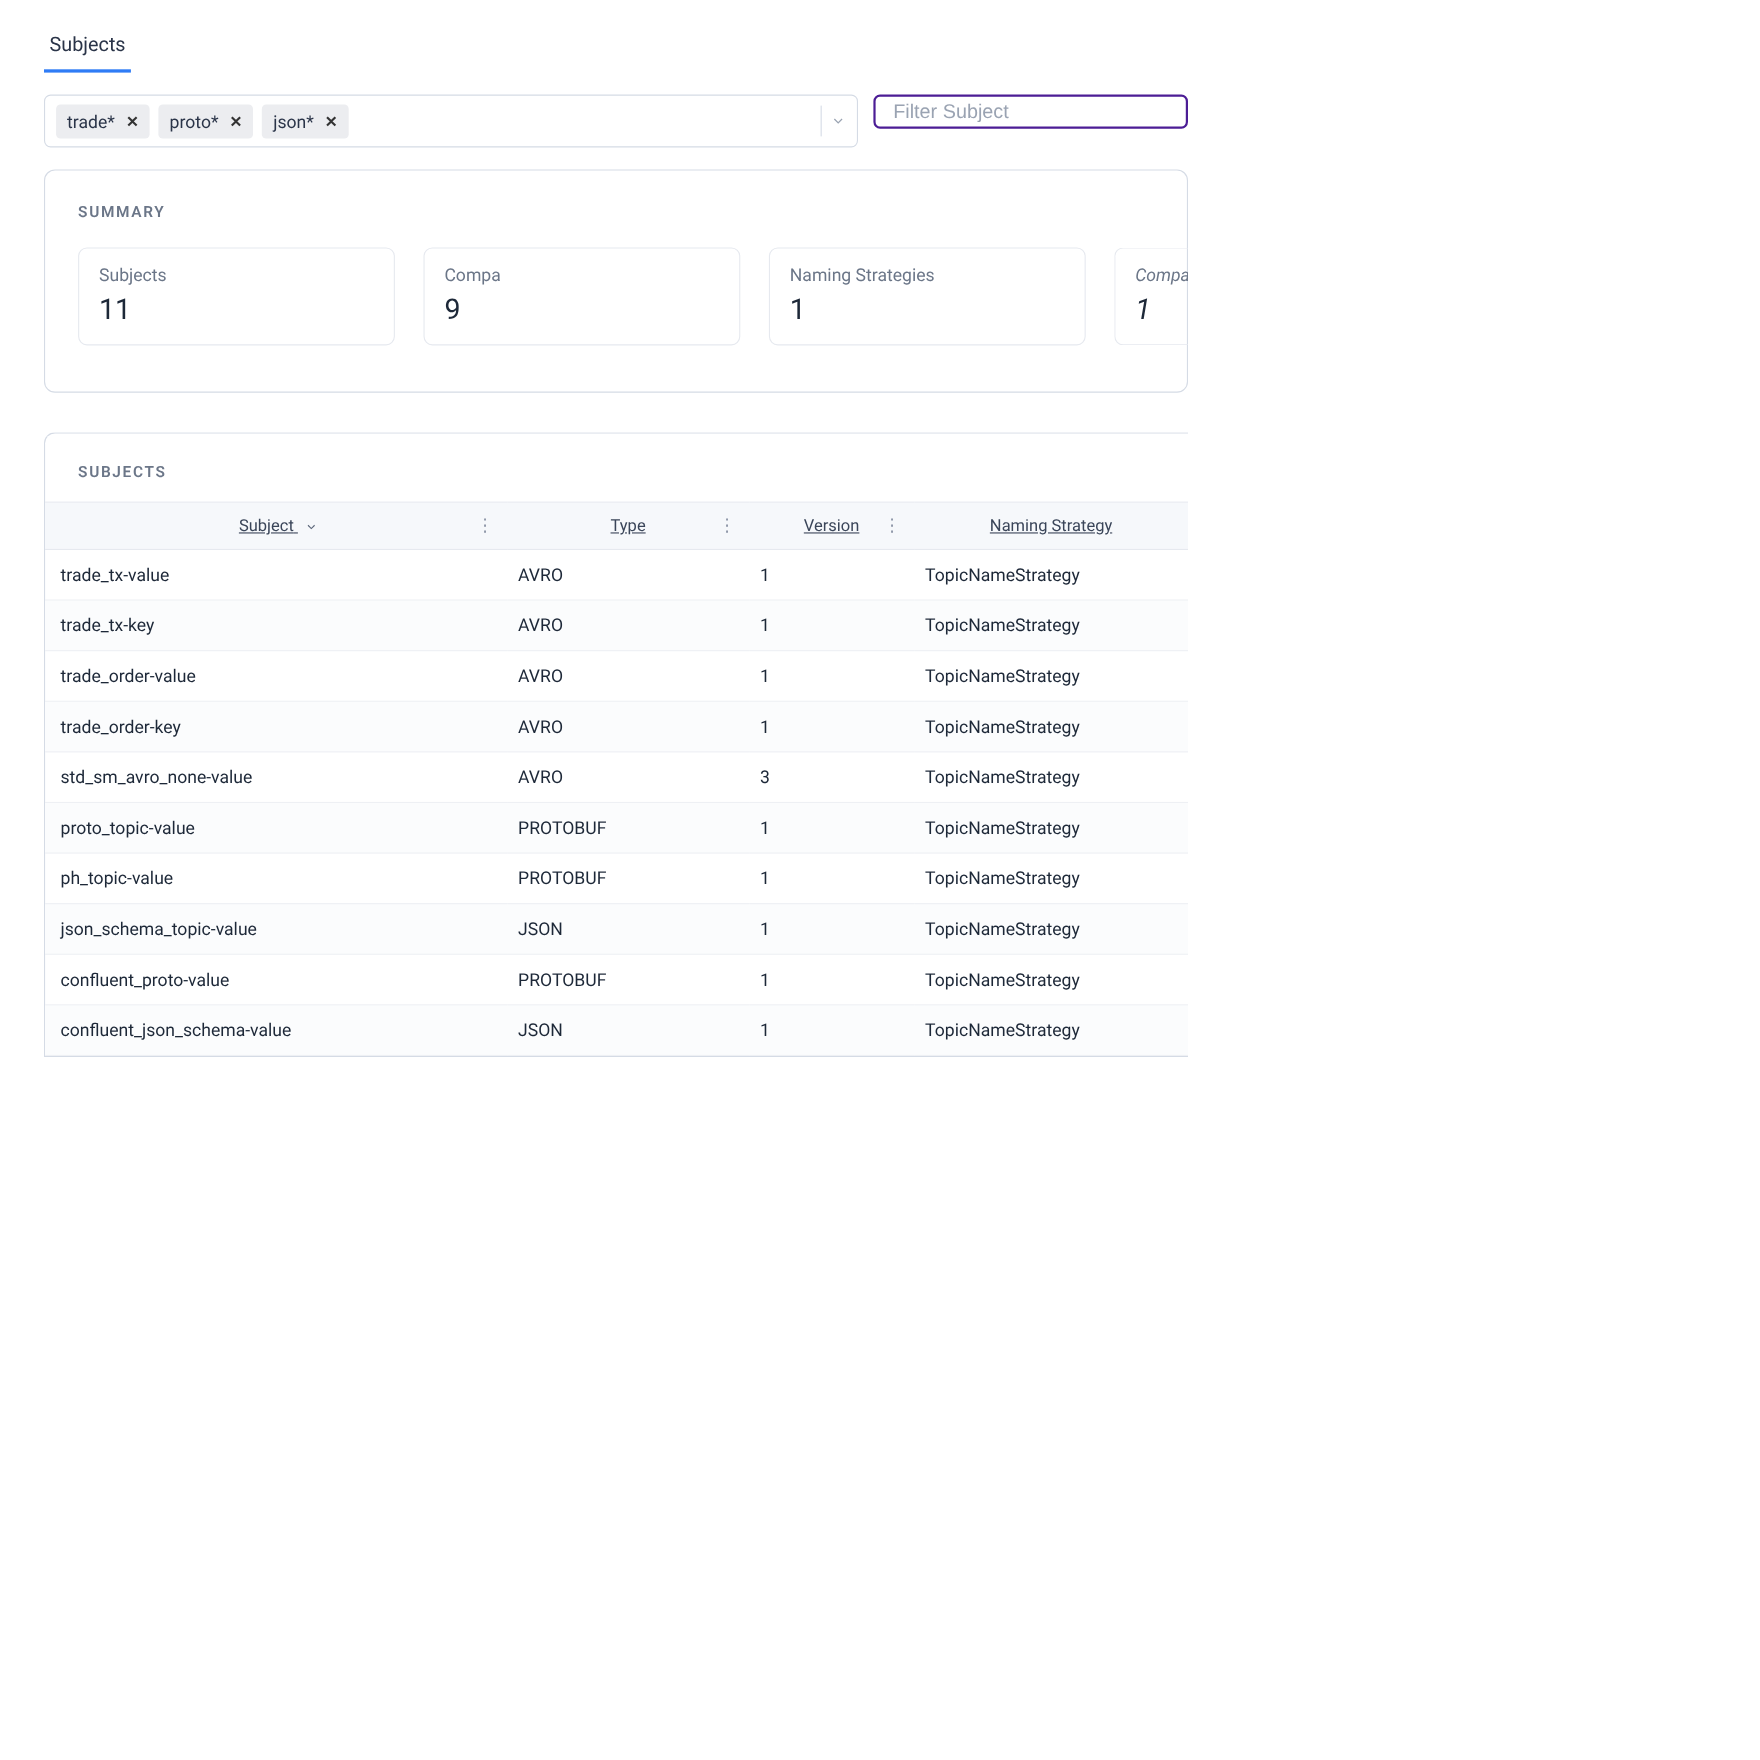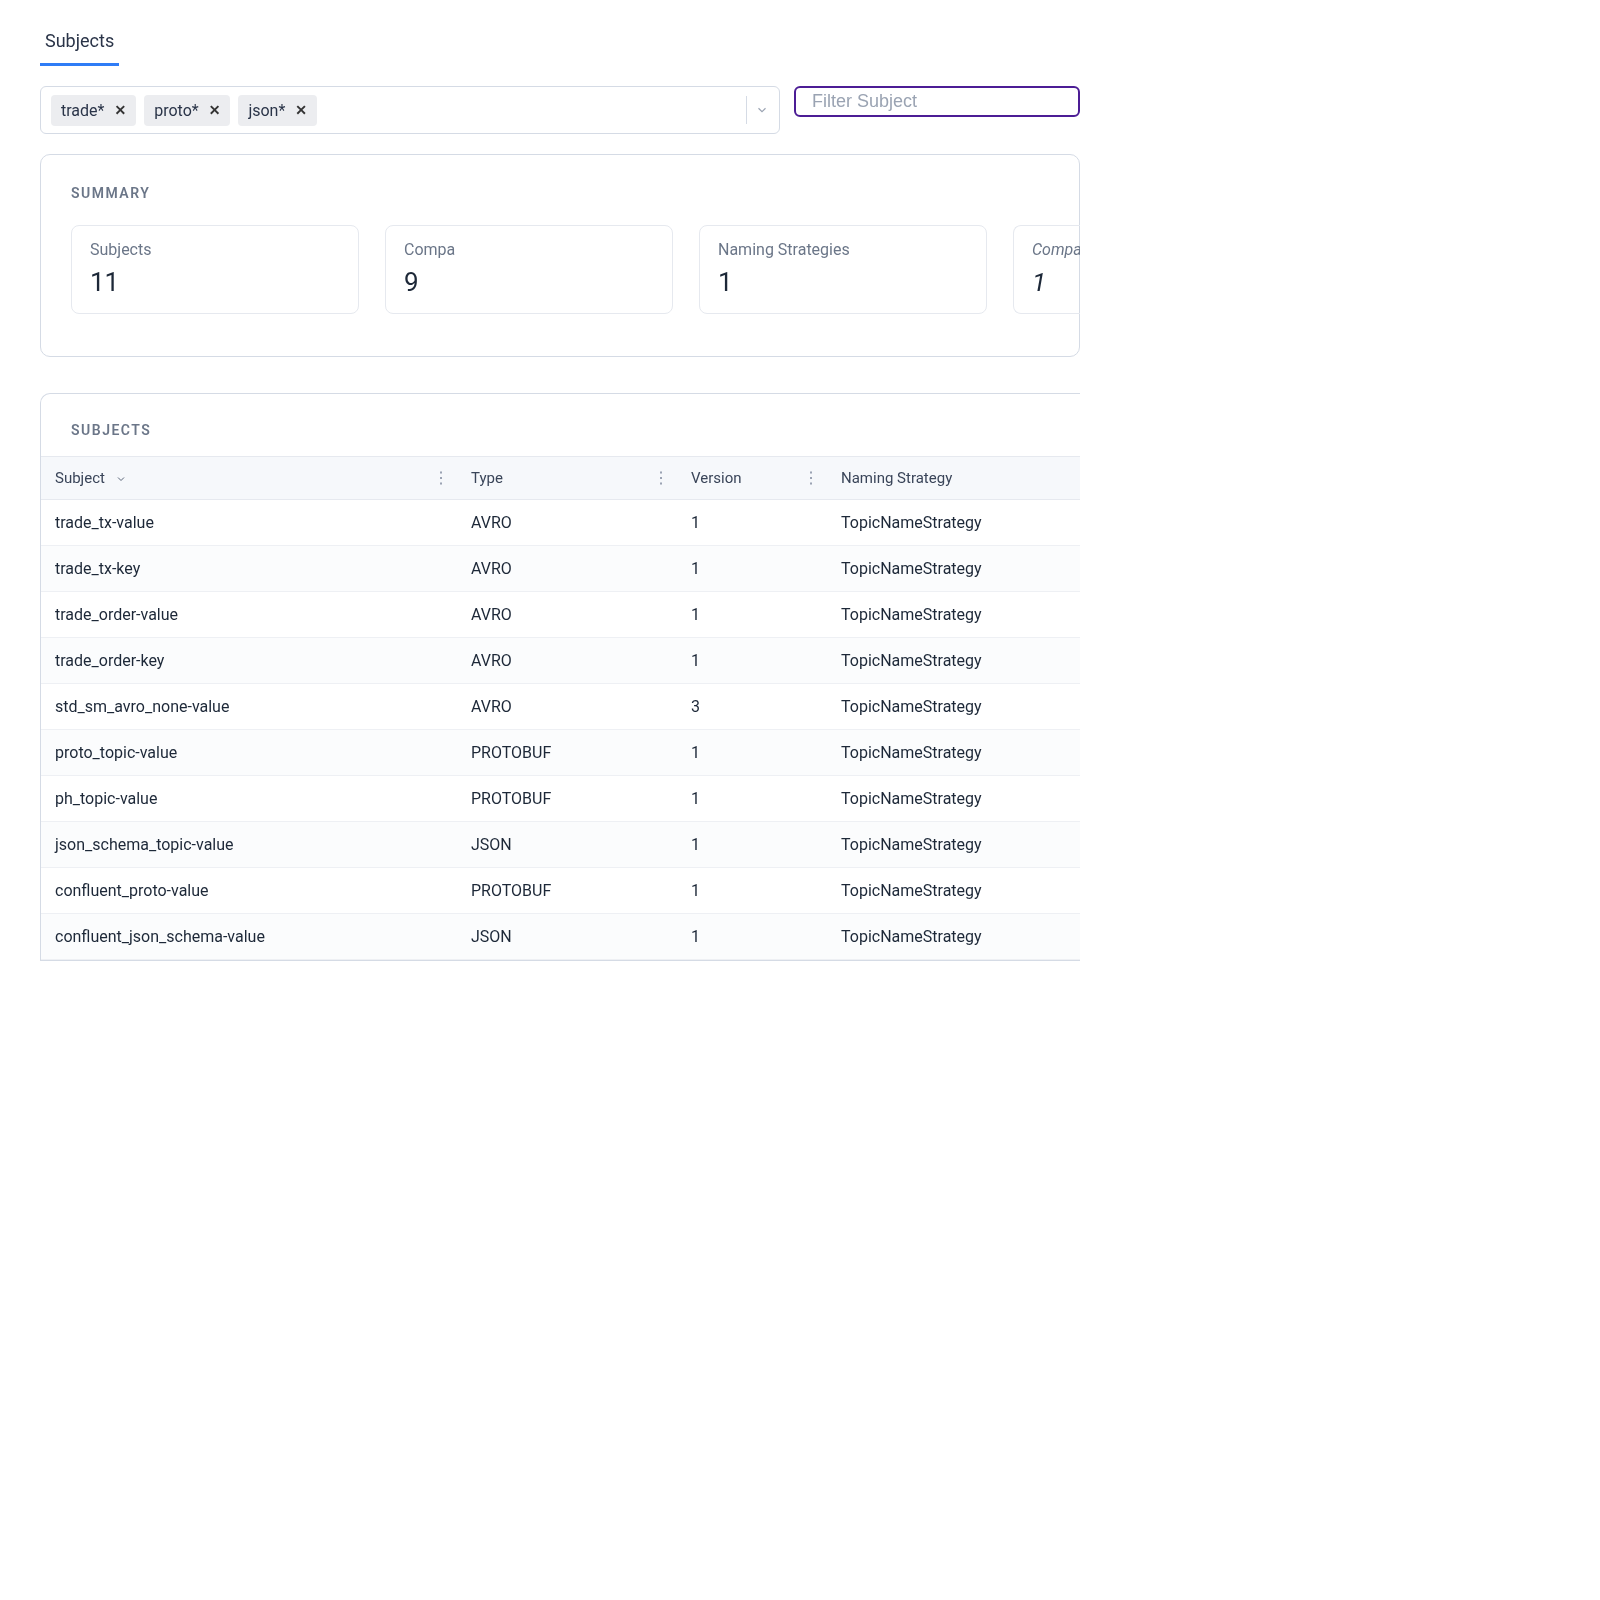--- a/index.html
+++ b/index.html
@@ -166,28 +166,29 @@
     }
 
     table {
       width: 100%;
       border-collapse: collapse;
     }
     thead tr {
       background: #f6f8fb;
     }
     th {
-      text-align: left;
+      text-align: center;
       font-weight: 400;
       font-size: 15px;
       color: #3a4559;
       padding: 12px 10px;
       border-top: 1px solid #e6e9ef;
       border-bottom: 1px solid #e6e9ef;
       position: relative;
+      text-decoration: underline;
     }
     th.col-subject { padding-left: 14px; width: 420px; }
     th.col-type { width: 220px; }
     th.col-version { width: 150px; }
     th.col-naming { }
     .sort-chevron {
       display: inline-block;
       margin-left: 6px;
     }
     .sort-chevron svg {

